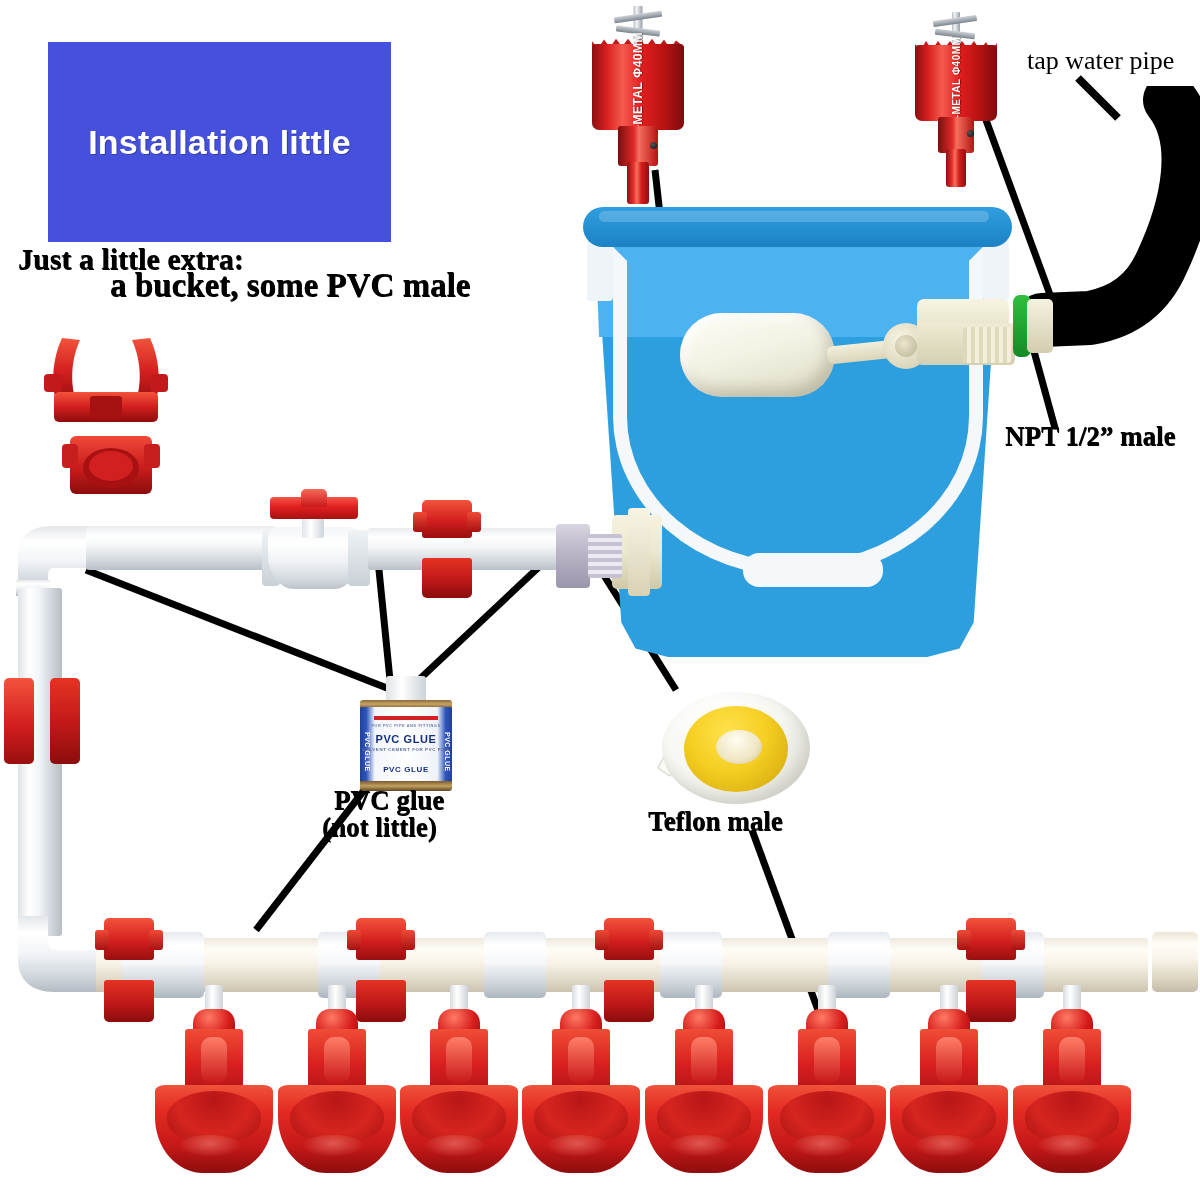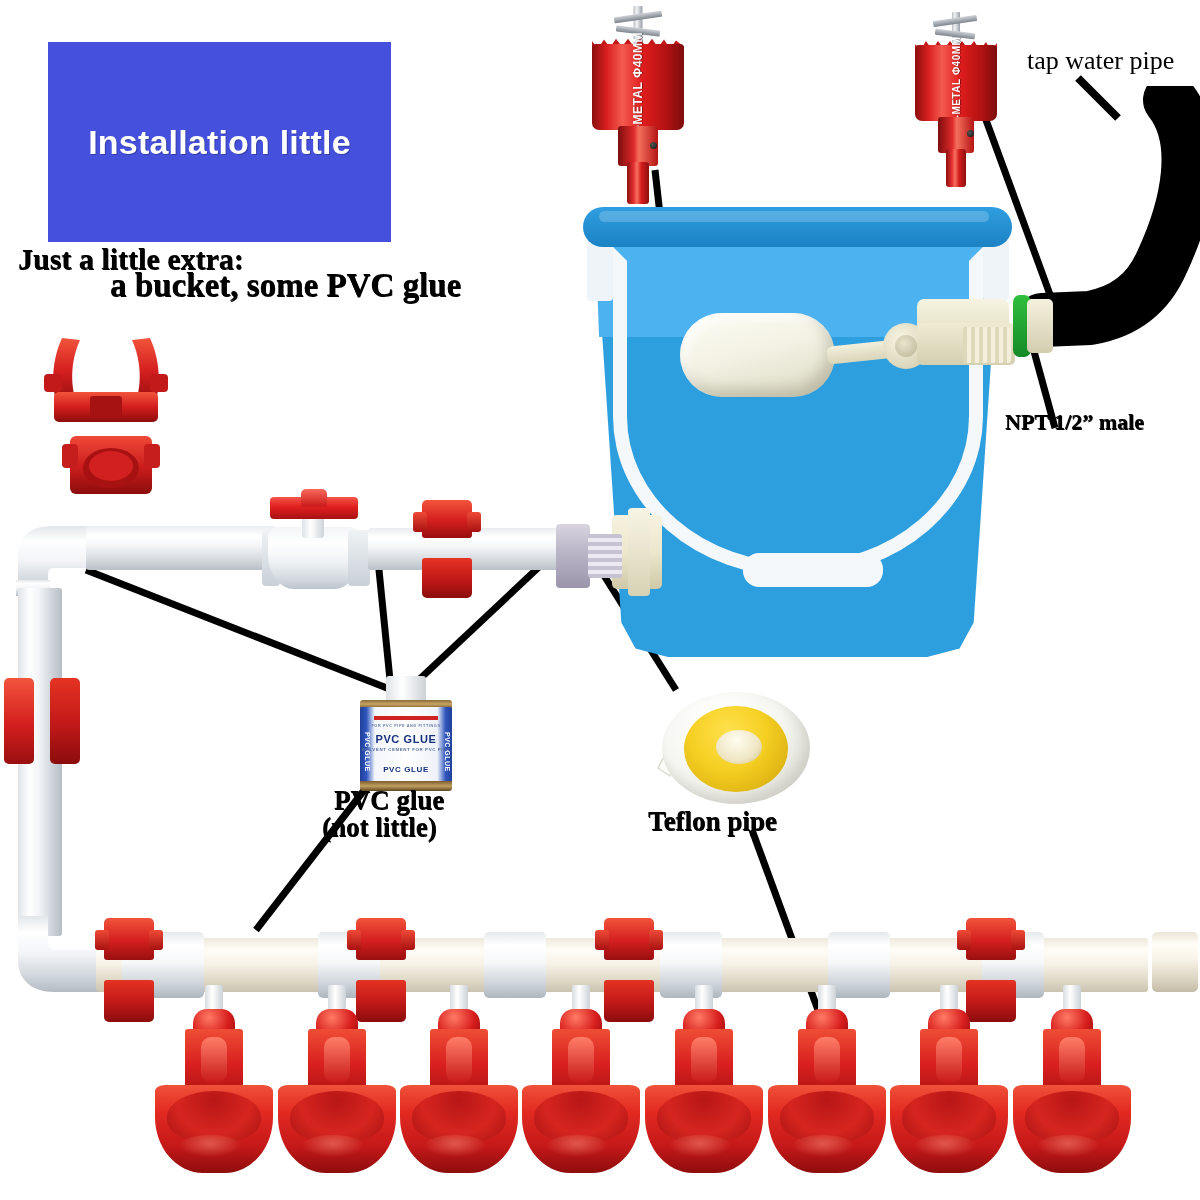--- a/index.html
+++ b/index.html
@@ -36,21 +36,21 @@
     white-space: nowrap;
     line-height: 1.04;
     text-shadow: 0.6px 0.6px 0 #000;
   }
   #extra-line1 { left: 18px; top: 243px; font-size: 30px; }
   #extra-line2 { left: 110px; top: 268px; font-size: 33px; }
 
   
   .label { font-weight: bold; color:#000; white-space: nowrap; text-shadow: .6px .6px 0 #000; }
   #label-tap-water { left: 1027px; top: 46px; font-size: 26px; font-weight: normal; text-shadow:none; }
-  #label-npt { left: 1005px; top: 409px; font-size: 22px; }
+  #label-npt { left: 1005px; top: 421px; font-size: 27px; }
   #label-pvc-glue-1 { left: 334px; top: 785px; font-size: 27px; }
   #label-pvc-glue-2 { left: 322px; top: 812px; font-size: 27px; }
   #label-teflon { left: 648px; top: 806px; font-size: 27px; }
 
   
   #leaders { left:0; top:0; width:1200px; height:1200px; }
 
   
   .holesaw { width: 92px; }
   .hs-shank {
@@ -397,21 +397,21 @@
       <path d="M 752 830 L 818 1010"></path>
 
       <path d="M 1010 334 L 1042 300"></path>
     </g>
   </svg>
 
   <div class="abs" id="title-banner">
     <span class="t">Installation little</span>
   </div>
   <div class="abs heavy" id="extra-line1">Just a little extra:</div>
-  <div class="abs heavy" id="extra-line2">a bucket, some PVC glue</div>
+  <div class="abs heavy" id="extra-line2">a bucket, some PVC male</div>
 
   <div class="abs holesaw" style="left:592px; top:6px; height:190px;">
     <div class="hs-shank" style="top:0; height:46px;"></div>
     <div class="hs-pilot-wing" style="left:22px; top:8px; width:48px; height:6px; transform:rotate(-8deg);"></div>
     <div class="hs-pilot-wing" style="left:24px; top:22px; width:44px; height:6px; transform:rotate(7deg);"></div>
     <svg class="hs-teeth" style="top:30px;" viewBox="0 0 92 18" preserveAspectRatio="none">
       <polygon points="0,18 0,6 6,14 12,4 18,13 24,3 30,12 36,3 42,12 48,3 54,12 60,3 66,13 72,4 78,14 84,5 92,12 92,18" fill="#c01818"></polygon>
     </svg>
     <div class="hs-cup" style="top:38px; height:86px;">
       <span class="hs-text" style="font-size:12px;">
@@ -682,15 +682,15 @@
   <div class="abs label" id="label-pvc-glue-2">(not little)</div>
 
   <div class="abs" id="teflon">
     <svg id="tef-tail" viewBox="0 0 60 76" xmlns="http://www.w3.org/2000/svg">
       <path d="M 56 6 C 38 14, 22 34, 8 62 L 20 70 C 34 44, 46 26, 60 18 Z" fill="#fbfbf7" stroke="#dcdcd2" stroke-width="1.5"></path>
     </svg>
     <div id="tef-outer"></div>
     <div id="tef-yellow"></div>
     <div id="tef-hole"></div>
   </div>
-  <div class="abs label" id="label-teflon">Teflon pipe</div>
+  <div class="abs label" id="label-teflon">Teflon male</div>
 
 </div>
 
 </body></html>

